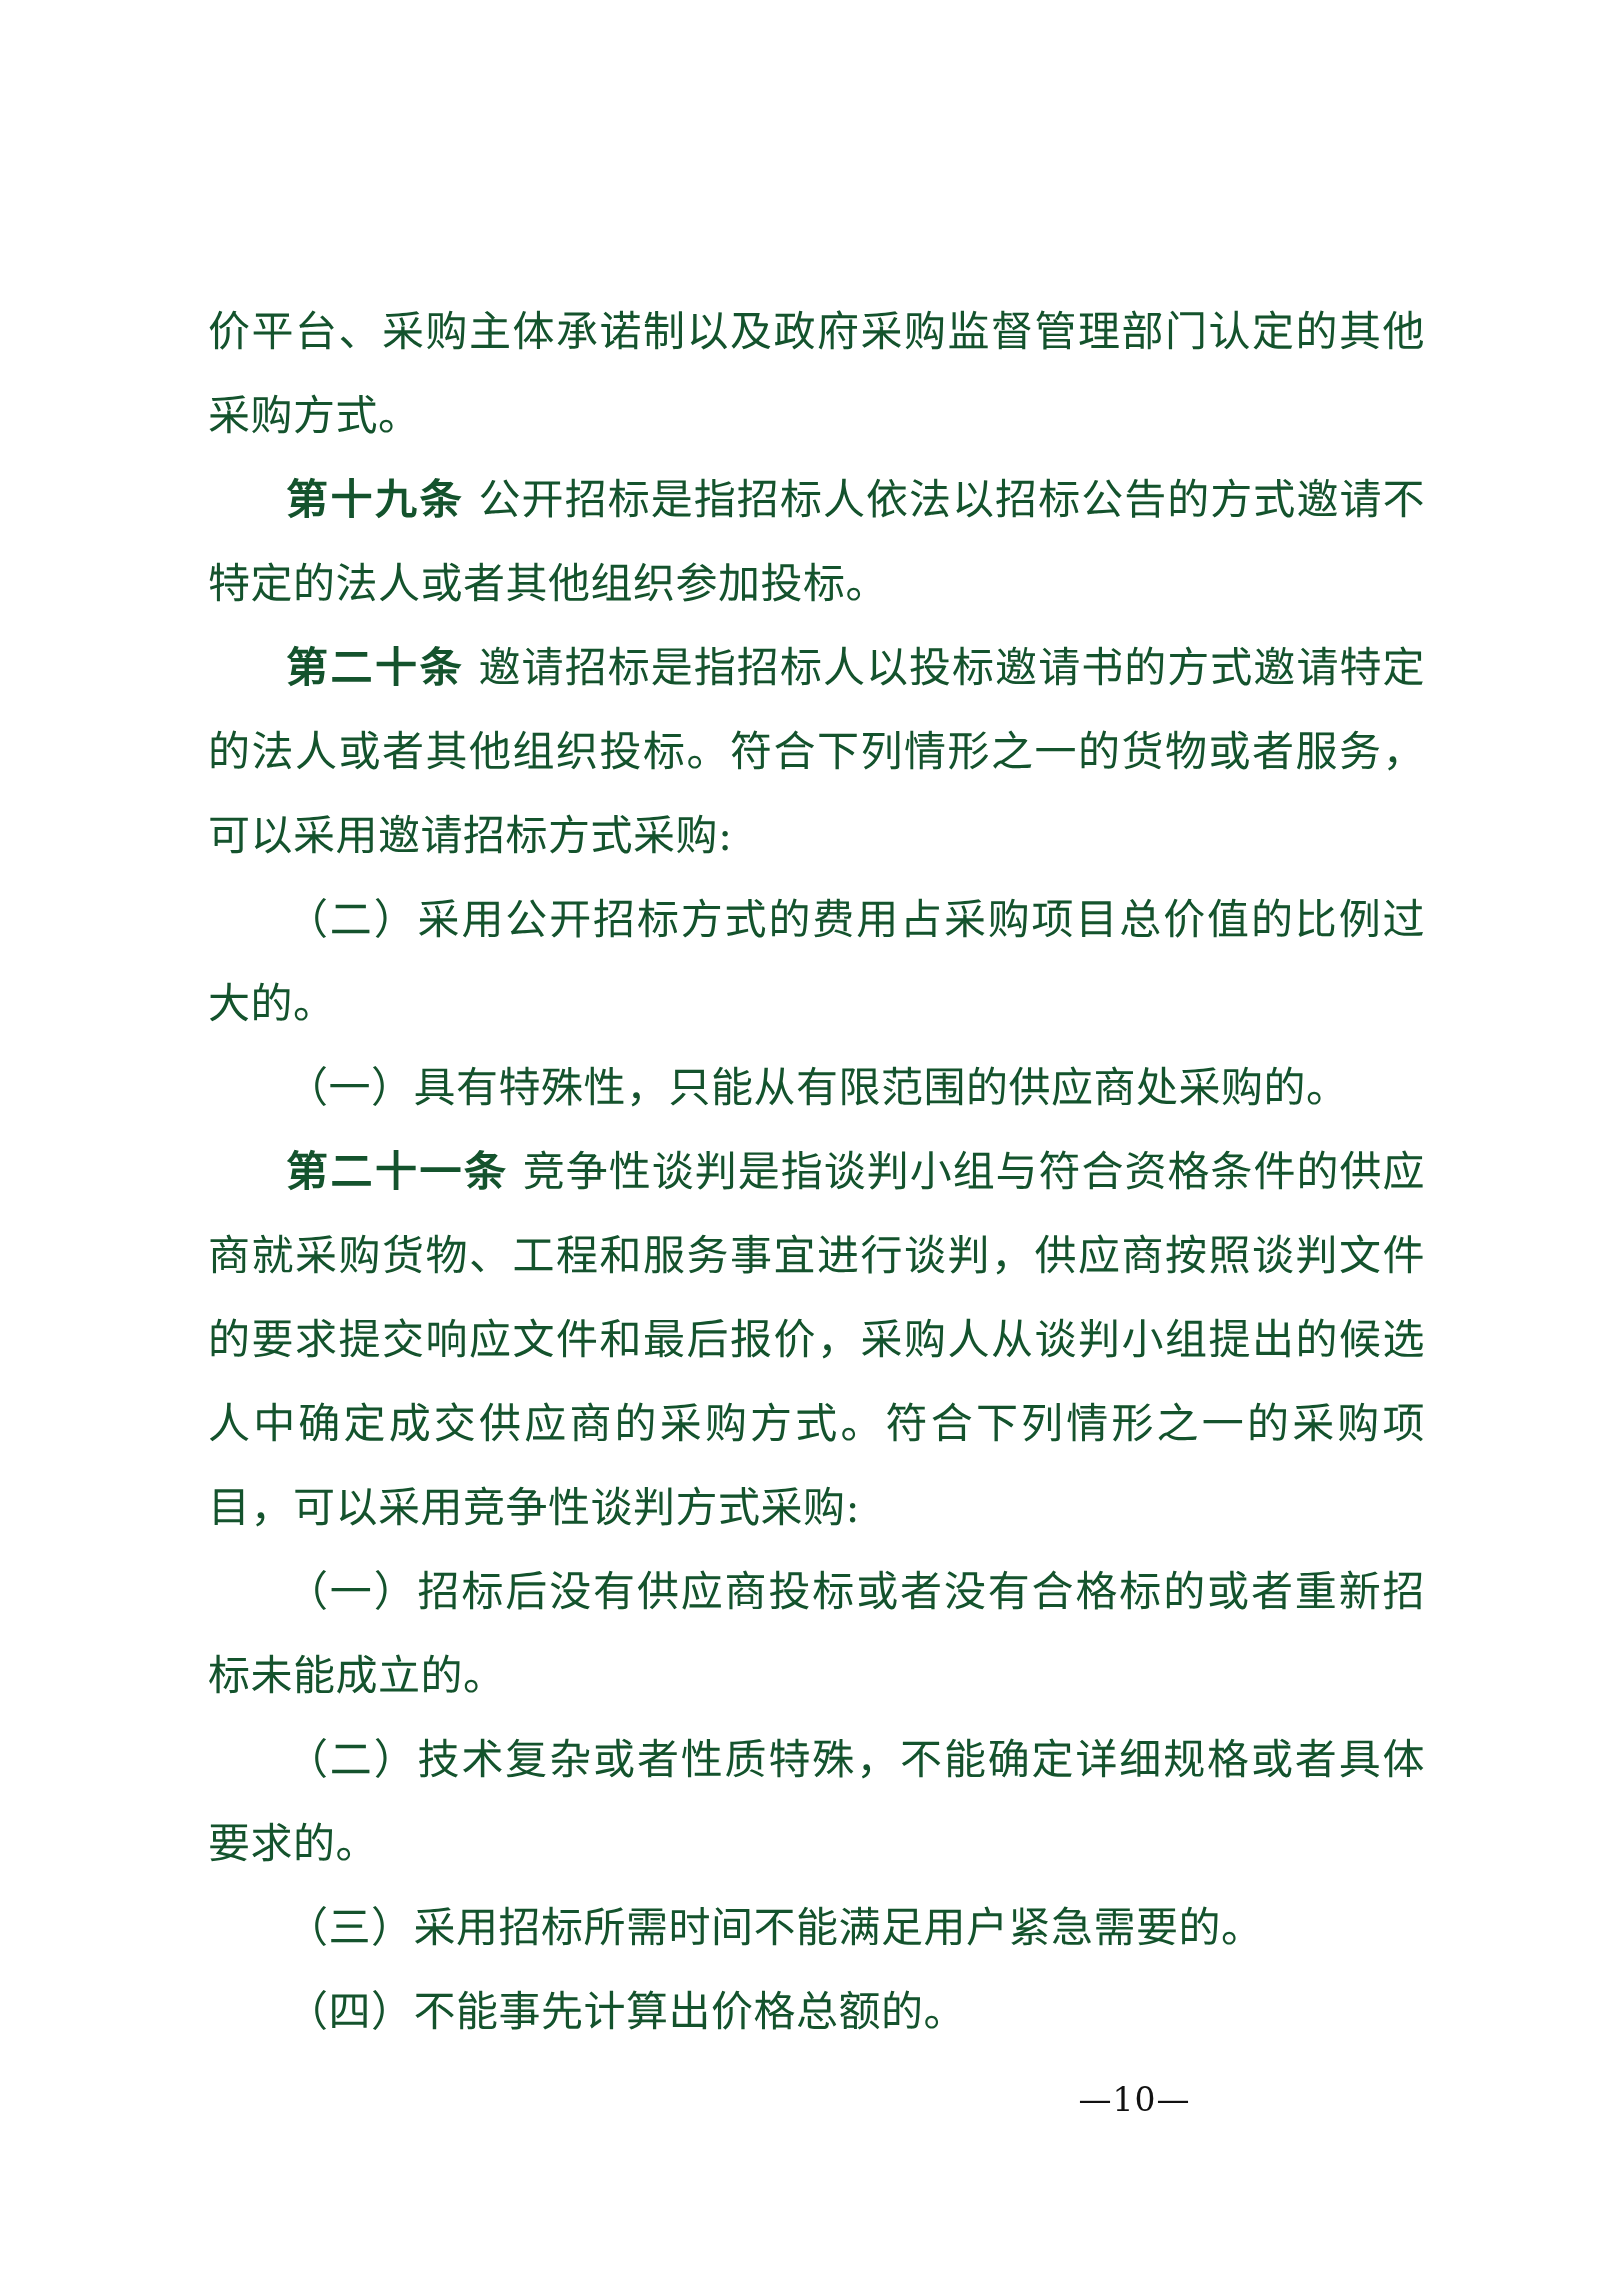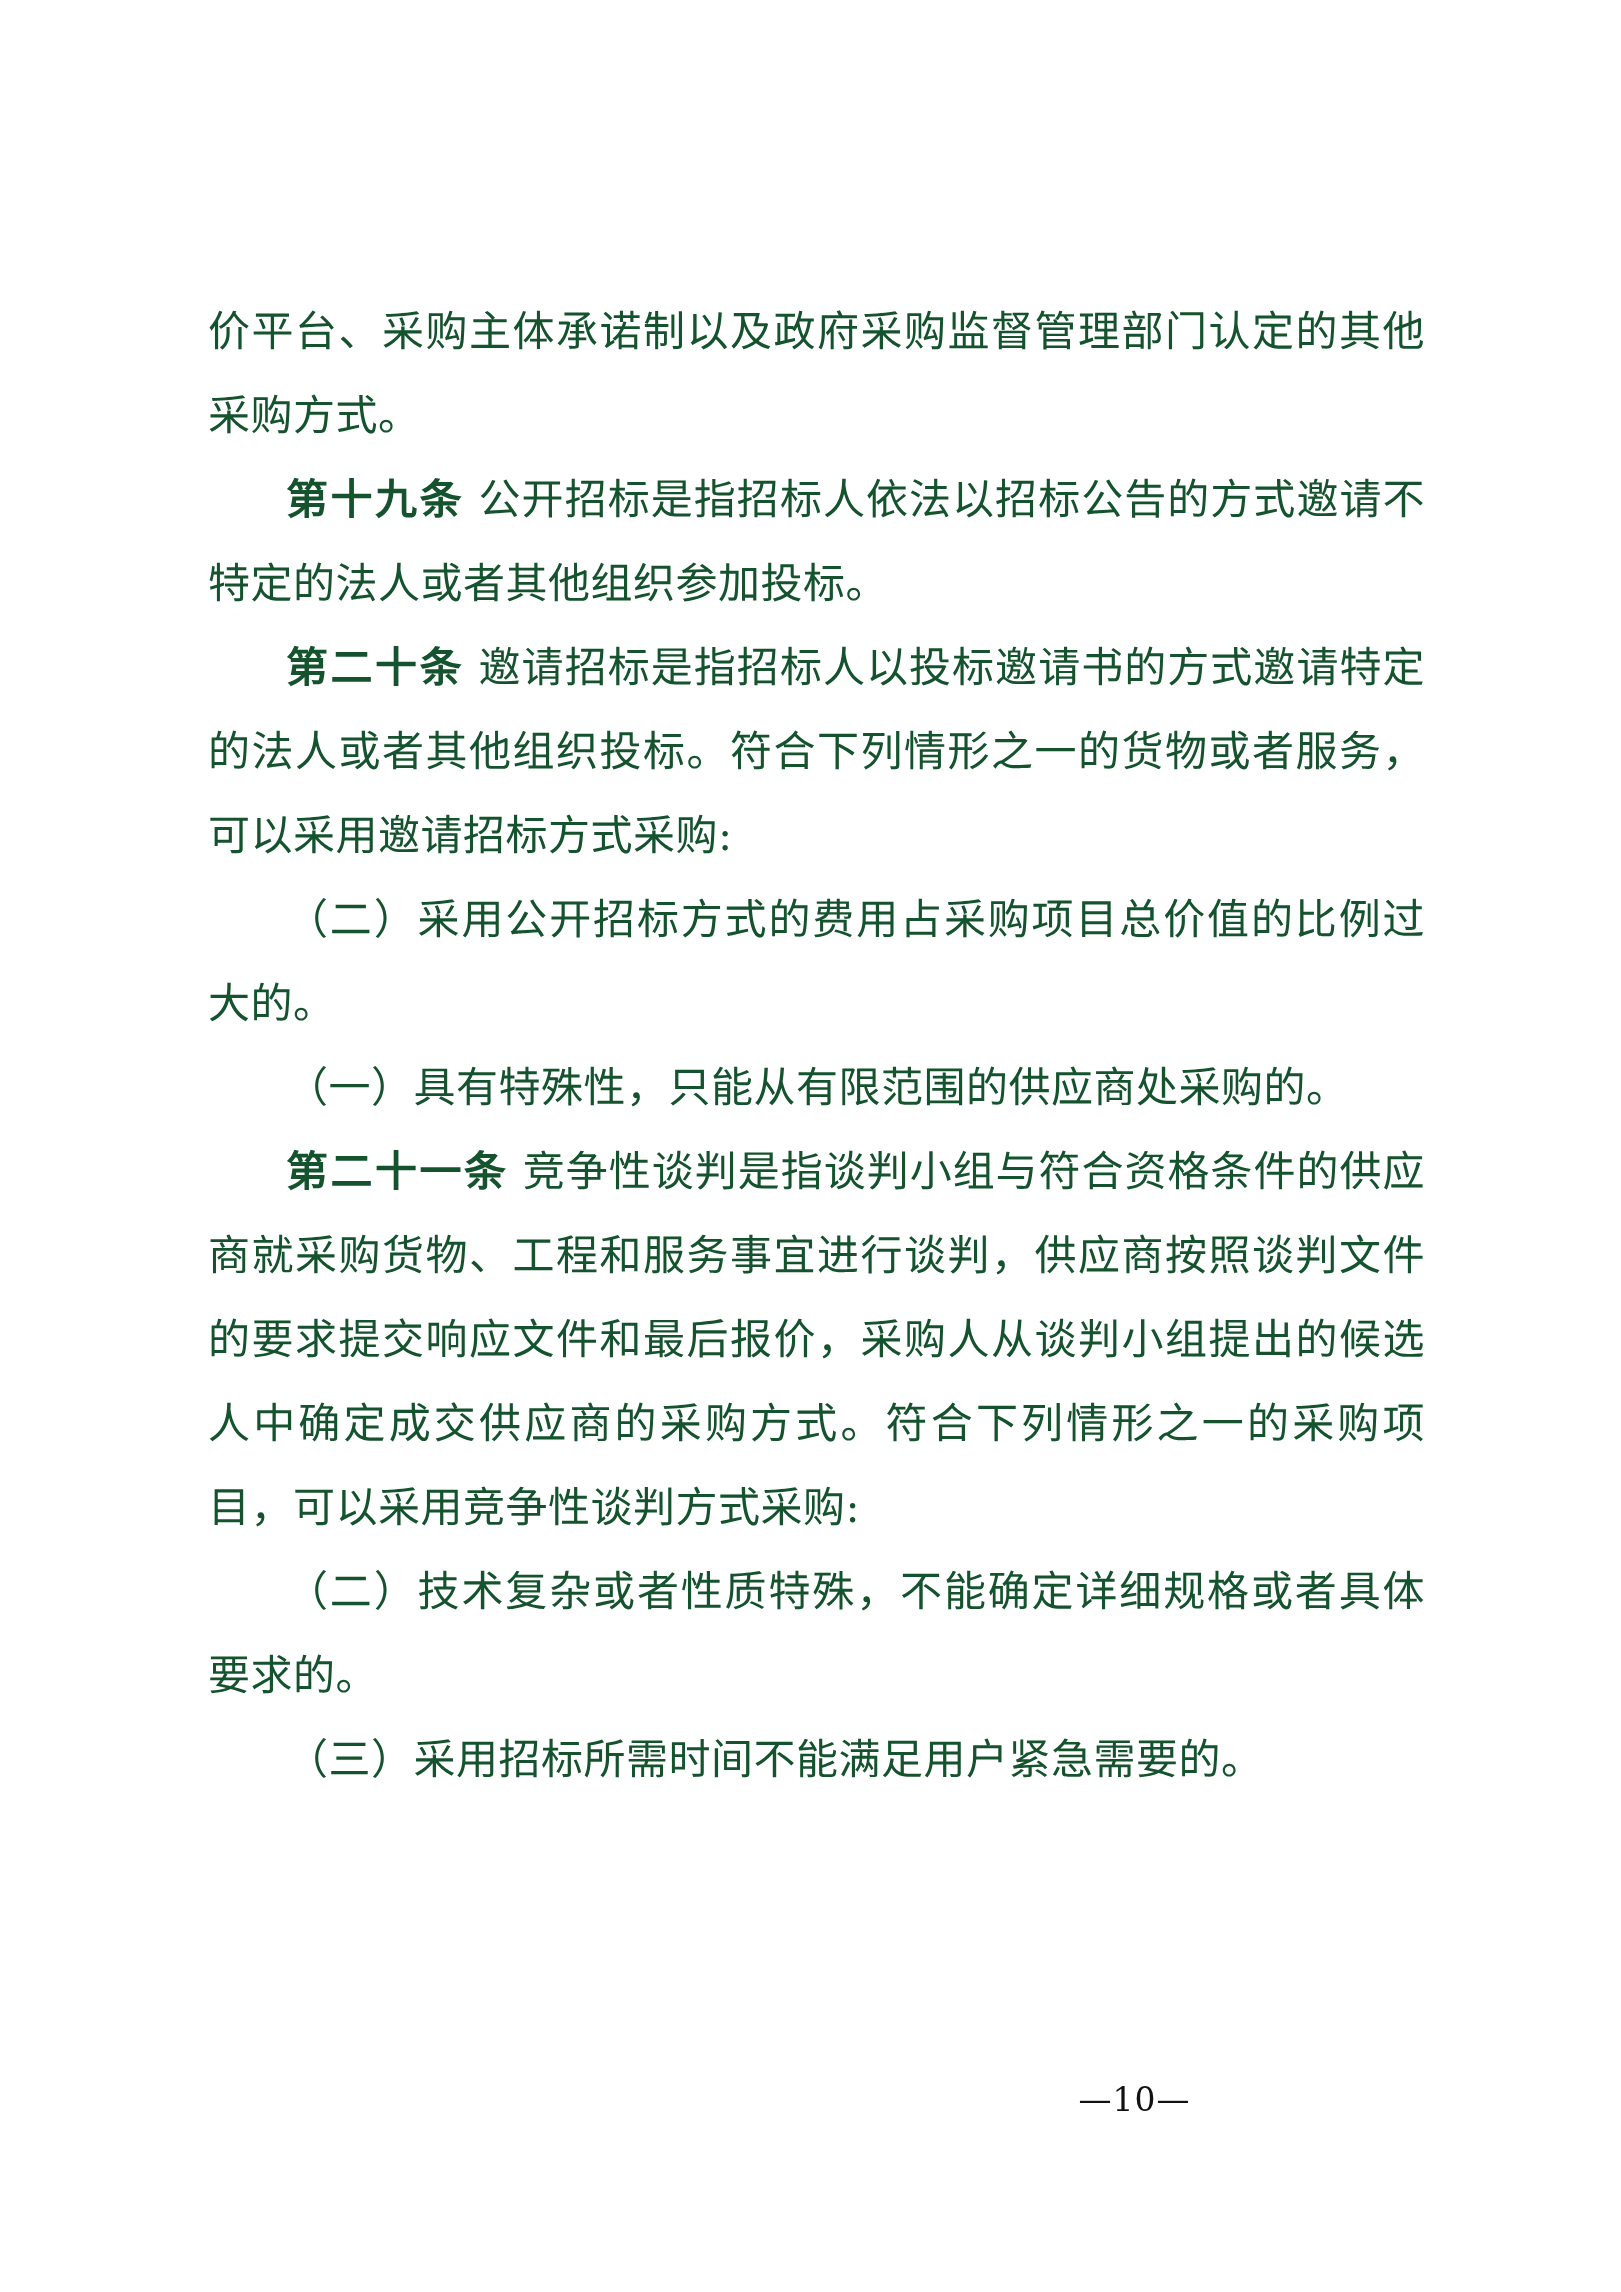--- a/index.html
+++ b/index.html
@@ -79,29 +79,35 @@
     </p>
 
     <p class="para indent">
       <span>（一）具有特殊性，只能从有限范围的供应商处采购的。</span>
     </p>
 
     <p class="para indent">
       <span class="art">第二十一条</span><span> 竞争性谈判是指谈判小组与符合资格条件的供应商就采购货物、工程和服务事宜进行谈判，供应商按照谈判文件的要求提交响应文件和最后报价，采购人从谈判小组提出的候选人中确定成交供应商的采购方式。符合下列情形之一的采购项目，可以采用竞争性谈判方式采购:</span>
     </p>
 
+    <p class="para indent">
+      <span>（一）招标后没有供应商投标或者没有合格标的或者重新招标未能成立的。</span>
+    </p>
 
     <p class="para indent">
       <span>（二）技术复杂或者性质特殊，不能确定详细规格或者具体要求的。</span>
     </p>
 
     <p class="para indent">
       <span>（三）采用招标所需时间不能满足用户紧急需要的。</span>
     </p>
 
+    <p class="para indent">
+      <span>（四）不能事先计算出价格总额的。</span>
+    </p>
 
   </div>
 
   <div class="footer">
     <span class="pagenum">—10—</span>
   </div>
 
 </div>
 
 

